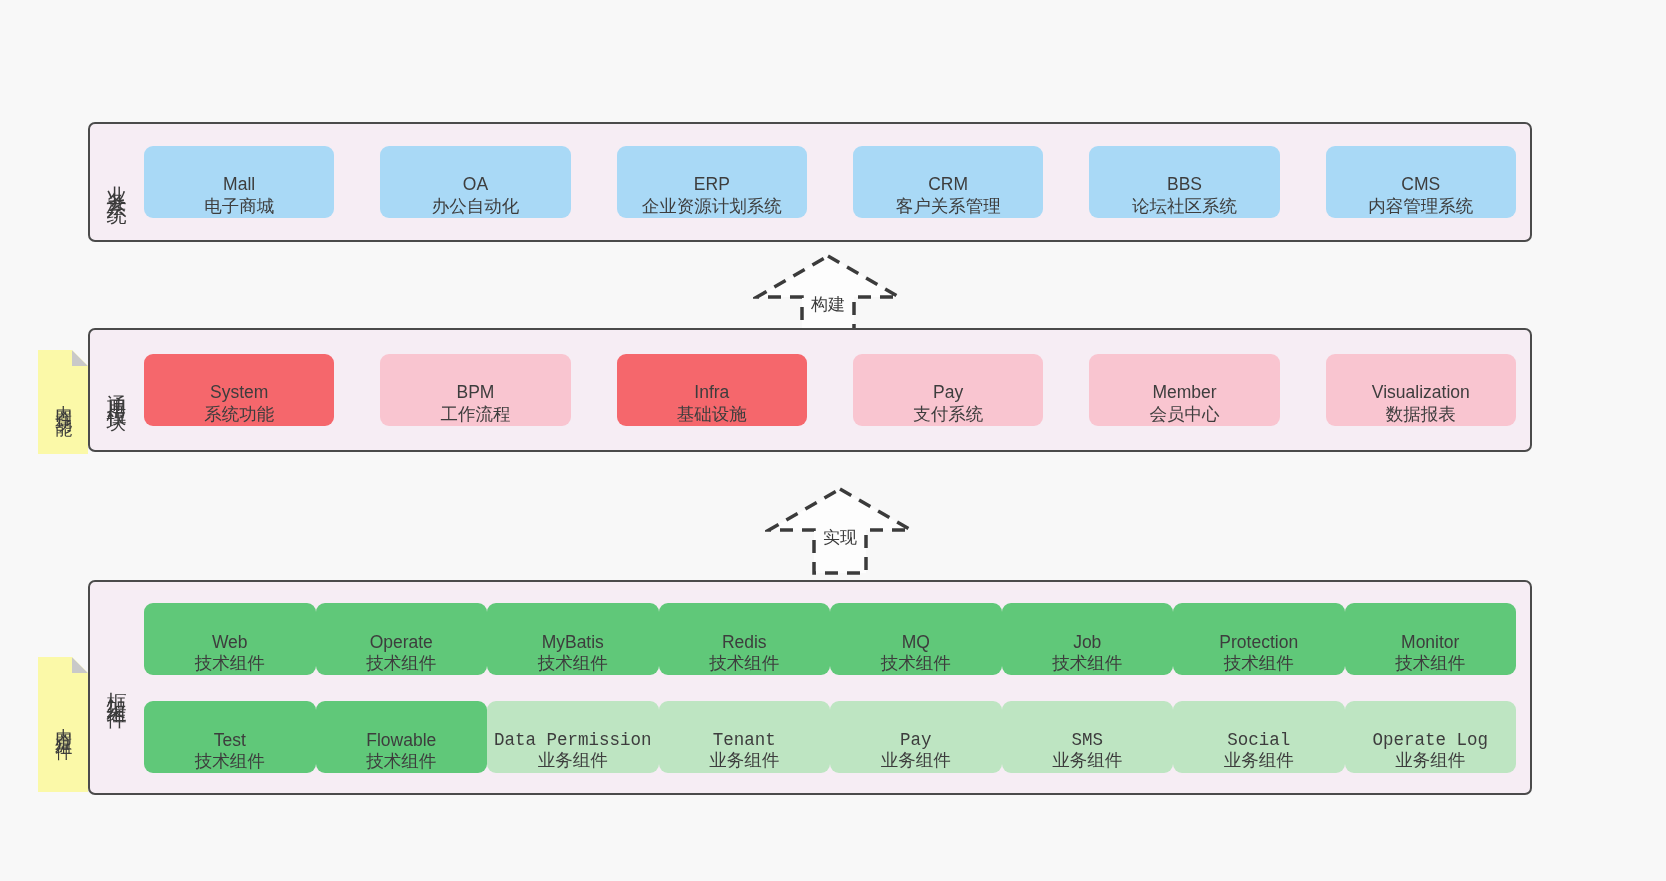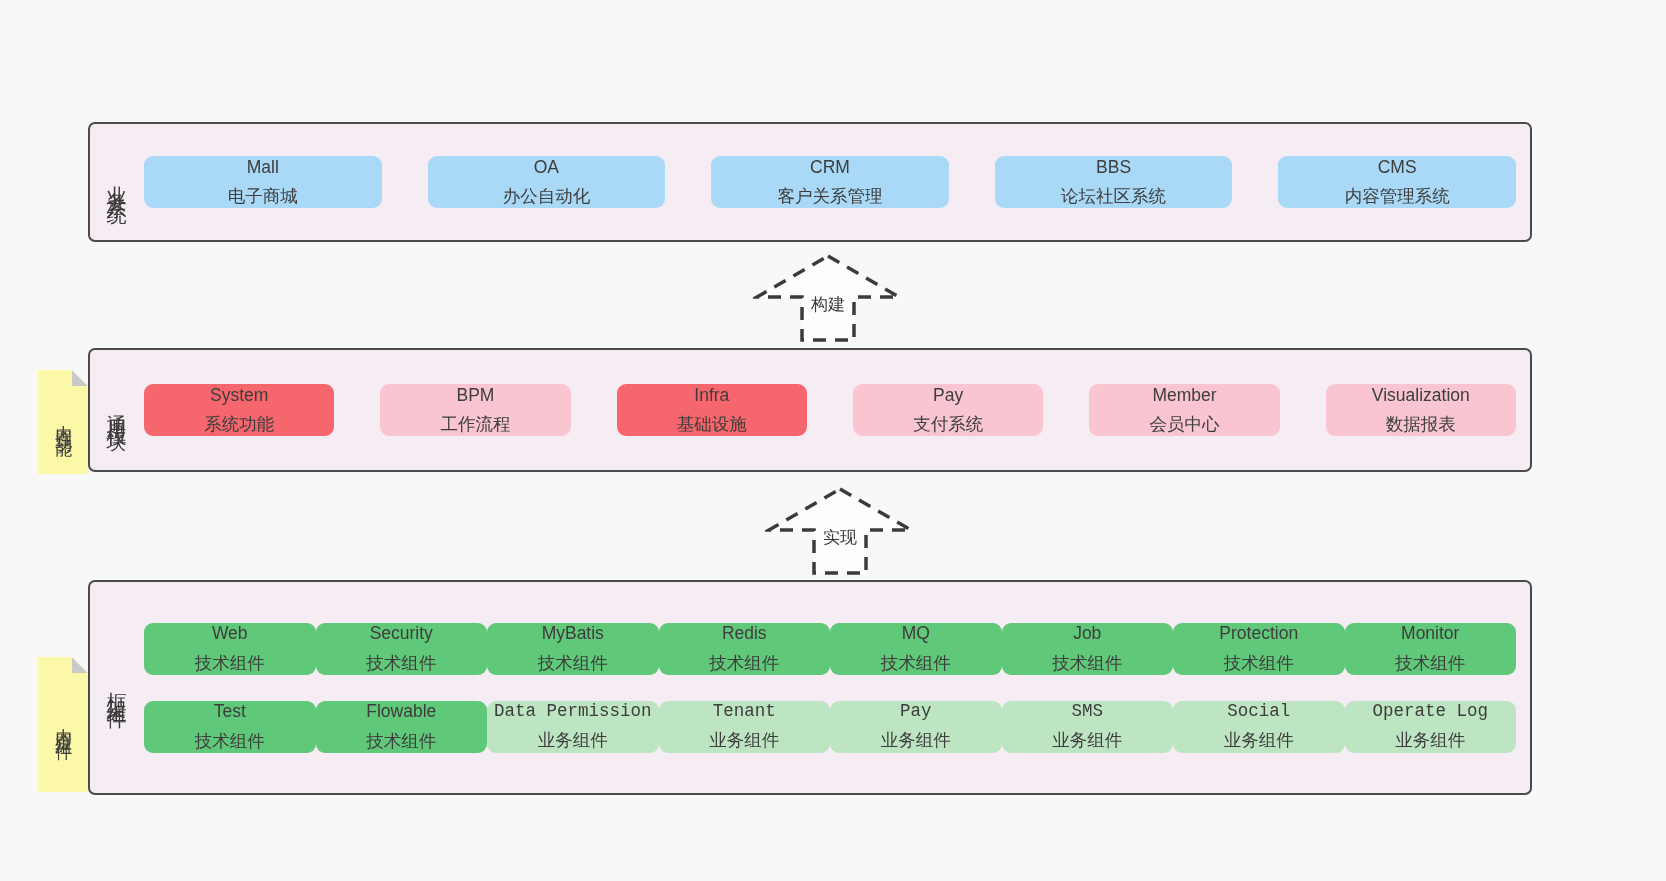--- a/index.html
+++ b/index.html
@@ -16,21 +16,21 @@
     left: 88px;
     width: 1444px;
     box-sizing: border-box;
     background: #f6edf4;
     border: 2px solid #4b4b4b;
     border-radius: 7px;
     display: flex;
     align-items: center;
   }
   .layer1 { top: 122px; height: 120px; }
-  .layer2 { top: 348px; height: 124px; }
+  .layer2 { top: 328px; height: 124px; }
   .layer3 { top: 580px; height: 215px; }
   .label-wrap {
     flex: 0 0 54px;
     display: flex;
     justify-content: center;
     align-items: center;
   }
   .v-text {
     writing-mode: vertical-lr;
     text-orientation: upright;
@@ -44,25 +44,25 @@
     display: flex;
     flex-direction: column;
     gap: 26px;
     padding-right: 14px;
   }
   .row { display: flex; }
   .row.wide-gap { gap: 46px; }
   .row.narrow-gap { }
   .box {
     flex: 1;
-    height: 52px;
+    height: 72px;
     border-radius: 9px;
     display: flex;
     flex-direction: column;
-    justify-content: space-between;
+    justify-content: flex-end;
     align-items: center;
     text-align: center;
     font-size: 17.5px;
     line-height: 1.3;
     color: #3d3d3d;
   }
   .layer3 .box { line-height: 1.22; }
   .box.blue      { background: #a9d9f6; }
   .box.red       { background: #f5676c; }
   .box.pink      { background: #f9c5d0; }
@@ -117,20 +117,24 @@
       <div class="row wide-gap">
         <div class="box blue">
           <div>Mall</div>
           <div>电子商城</div>
         </div>
         <div class="box blue">
           <div>OA</div>
           <div>办公自动化</div>
         </div>
         <div class="box blue">
+          <div>ERP</div>
+          <div>企业资源计划系统</div>
+        </div>
+        <div class="box blue">
           <div>CRM</div>
           <div>客户关系管理</div>
         </div>
         <div class="box blue">
           <div>BBS</div>
           <div>论坛社区系统</div>
         </div>
         <div class="box blue">
           <div>CMS</div>
           <div>内容管理系统</div>
@@ -195,21 +199,21 @@
     <div class="label-wrap">
       <span class="v-text">框架组件</span>
     </div>
     <div class="boxes">
       <div class="row narrow-gap">
         <div class="box green">
           <div>Web</div>
           <div>技术组件</div>
         </div>
         <div class="box green">
-          <div>Security</div>
+          <div>Operate</div>
           <div>技术组件</div>
         </div>
         <div class="box green">
           <div>MyBatis</div>
           <div>技术组件</div>
         </div>
         <div class="box green">
           <div>Redis</div>
           <div>技术组件</div>
         </div>

